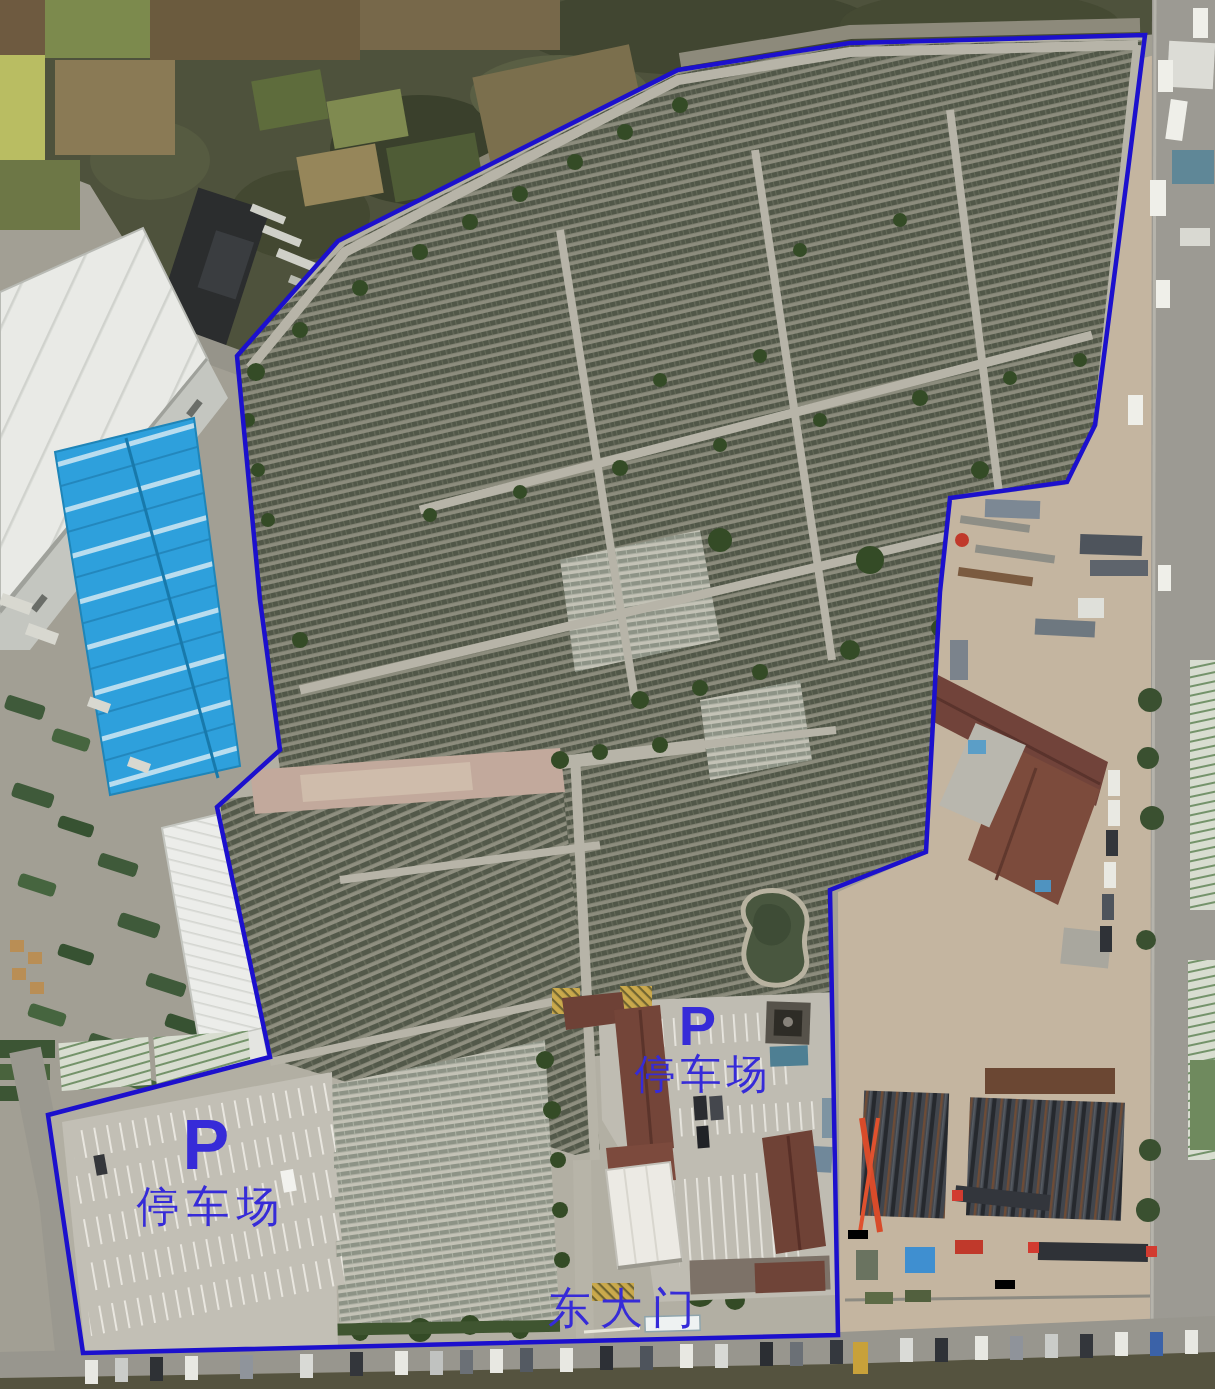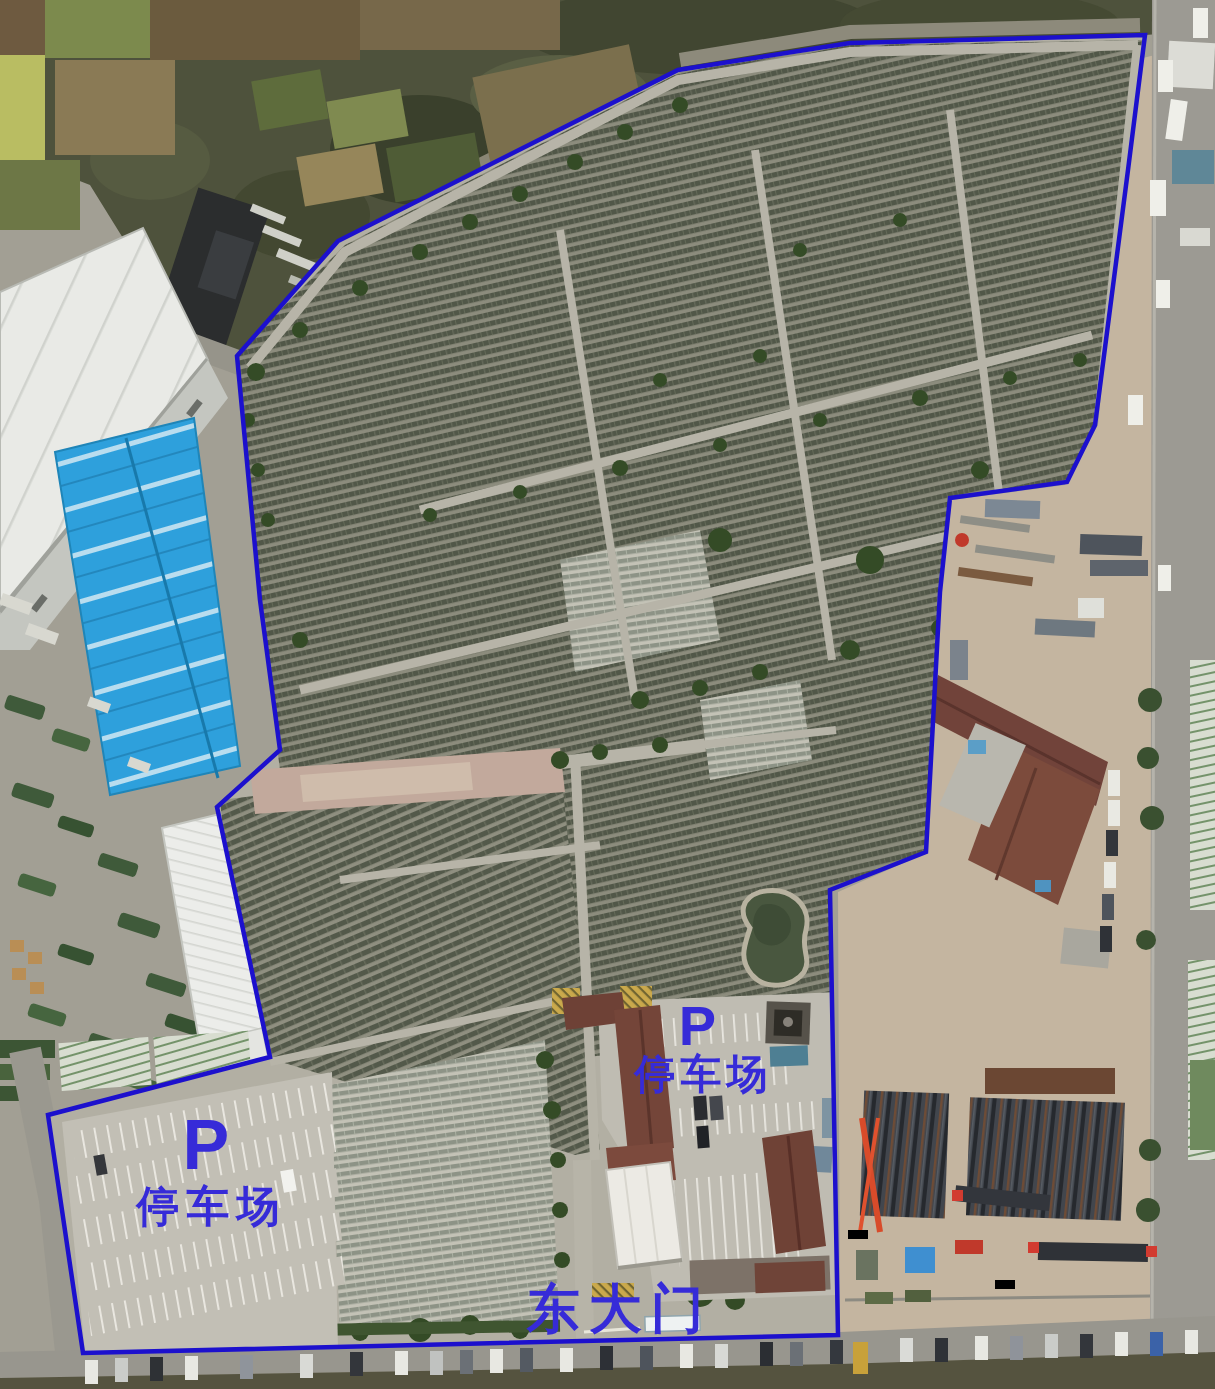--- a/index.html
+++ b/index.html
@@ -3,28 +3,28 @@
 <meta charset="utf-8">
 <style>
   html,body{margin:0;padding:0;background:#777;}
   #stage{
     position:relative;width:1215px;height:1389px;overflow:hidden;
     font-family:"Liberation Sans", sans-serif;background:#a7a49a;
   }
   #stage svg{position:absolute;left:0;top:0;}
   .map-label{
     position:absolute;transform:translate(-50%,-50%);
-    color:var(--label-color,#362bd8);font-weight:bold;line-height:1;
+    color:var(--label-color,#362bd8);font-weight:normal;line-height:1;
     white-space:nowrap;text-align:center;user-select:none;
   }
   .p-big{font-size:70px;font-weight:800;}
   .p-small{font-size:56px;font-weight:800;}
   .cn-big{font-size:43px;letter-spacing:7px;}
   .cn-mid{font-size:41px;letter-spacing:5px;}
-  .cn-gate{font-size:53px;letter-spacing:9px;}
+  .cn-gate{font-size:43px;letter-spacing:9px;margin-left:6px;}
   .boundary{fill:none;stroke:var(--boundary-color,#1c10cd);stroke-width:4.5;stroke-linejoin:miter;}
 </style>
 </head>
 <body>
 
 <div id="stage">
 <svg width="1215" height="1389" viewBox="0 0 1215 1389">
   <defs>
     <clipPath id="siteClip">
       <polygon points="237,356 338,241 678,70 850,43 1145,35 1128,170 1095,425 1067,482 950,498 940,592 926,852 830,890 838,1335 83,1353 48,1115 270,1057 217,807 280,750 260,600"></polygon>

